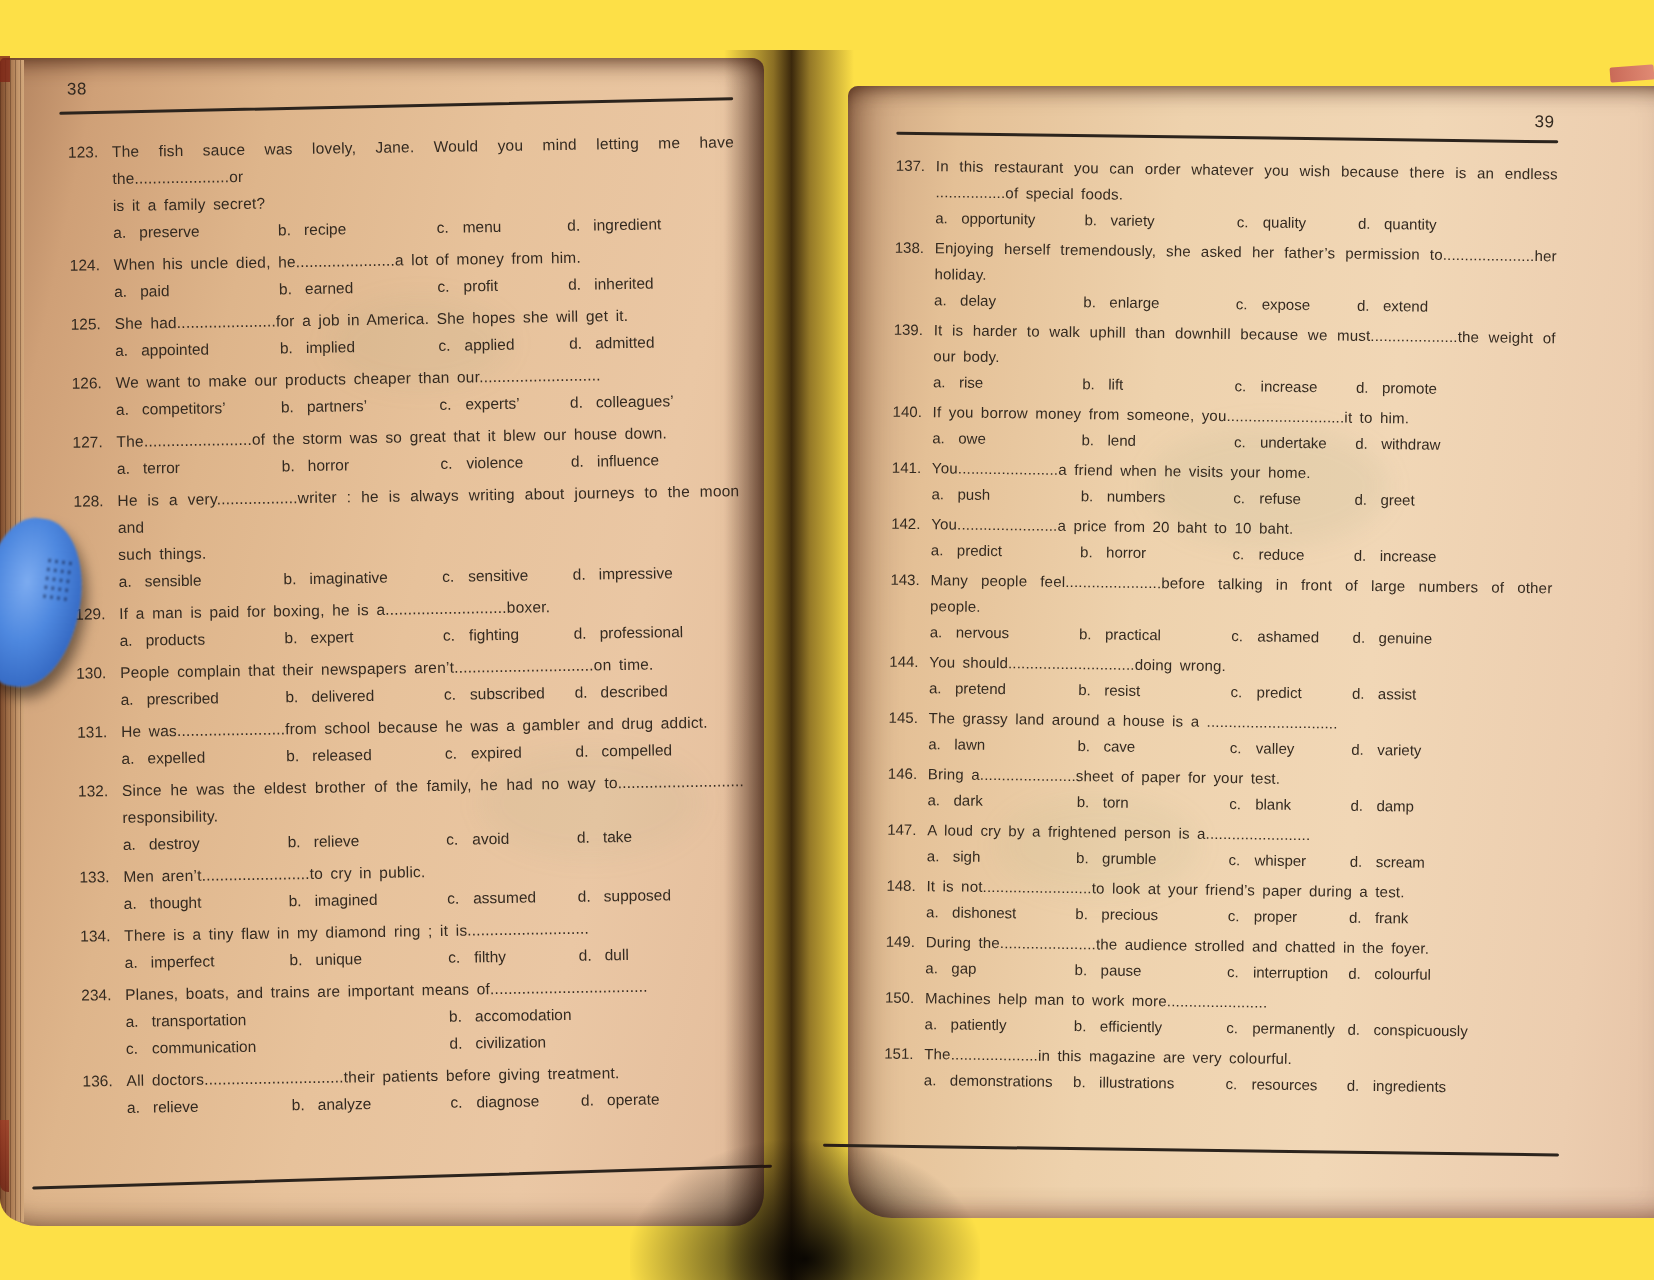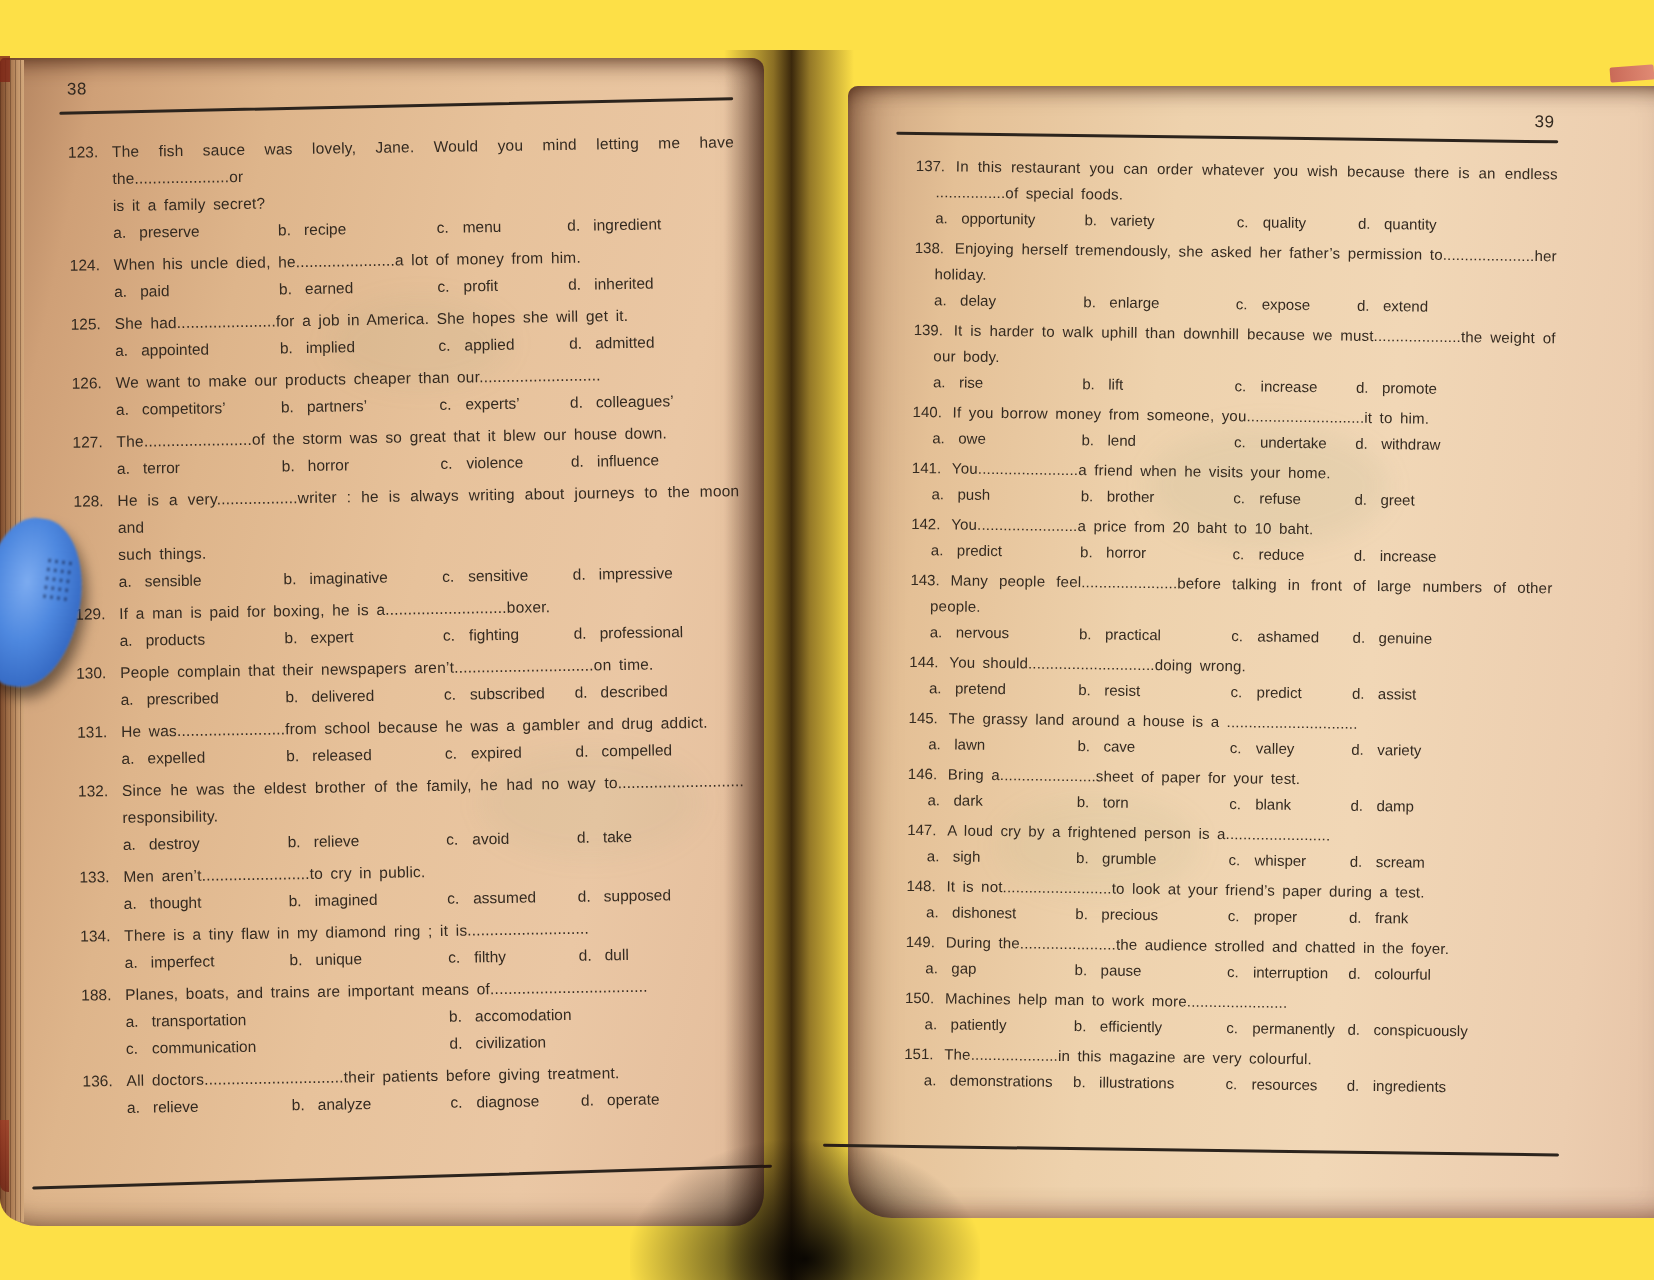--- a/index.html
+++ b/index.html
@@ -62,21 +62,21 @@
   .rule-bot-l{left:20px;right:4px;bottom:46px;transform:rotate(-0.8deg);}
   .rule-bot-r{left:-14px;right:30px;bottom:66px;}
 
   .questions{margin-top:26px;}
   .content-right .questions{margin-top:18px;}
   .q{margin-bottom:5px;}
   .content-right .q{margin-bottom:4px;}
   .l1{display:flex;line-height:27px;}
   .content-right .l1{line-height:26px;}
   .num{width:44px;flex:none;}
-  .content-right .num{width:40px;margin-left:20px;}
+  .content-right .num{width:40px;}
   .txt{flex:1;word-spacing:3px;letter-spacing:.2px;}
   .txt.fill{text-align:justify;text-align-last:justify;}
   .l2{margin-left:44px;line-height:27px;word-spacing:3px;letter-spacing:.2px;}
   .content-right .l2{margin-left:40px;line-height:26px;}
   .opts{display:grid;grid-template-columns:26.5% 25.5% 21% 27%;margin-left:44px;line-height:27px;}
   .content-right .opts{grid-template-columns:24% 24.5% 19.5% 32%;margin-left:40px;line-height:26px;}
   .opts.two-col{grid-template-columns:52% 48%;}
   .opt{white-space:nowrap;word-spacing:2px;}
   .opt .k{display:inline-block;min-width:26px;}
 </style>
@@ -257,21 +257,21 @@
             <div class="opts">
               <span class="opt"><span class="k">a.</span><span>imperfect</span></span>
               <span class="opt"><span class="k">b.</span><span>unique</span></span>
               <span class="opt"><span class="k">c.</span><span>filthy</span></span>
               <span class="opt"><span class="k">d.</span><span>dull</span></span>
             </div>
           </div>
 
           <div class="q">
             <div class="l1">
-              <span class="num">188.</span>
+              <span class="num">234.</span>
               <span class="txt">Planes, boats, and trains are important means of...................................</span>
             </div>
 
             <div class="opts two-col">
               <span class="opt"><span class="k">a.</span><span>transportation</span></span>
               <span class="opt"><span class="k">b.</span><span>accomodation</span></span>
               <span class="opt"><span class="k">c.</span><span>communication</span></span>
               <span class="opt"><span class="k">d.</span><span>civilization</span></span>
             </div>
           </div>
@@ -361,21 +361,21 @@
           </div>
 
           <div class="q">
             <div class="l1">
               <span class="num">141.</span>
               <span class="txt">You.......................a friend when he visits your home.</span>
             </div>
 
             <div class="opts">
               <span class="opt"><span class="k">a.</span><span>push</span></span>
-              <span class="opt"><span class="k">b.</span><span>brother</span></span>
+              <span class="opt"><span class="k">b.</span><span>numbers</span></span>
               <span class="opt"><span class="k">c.</span><span>refuse</span></span>
               <span class="opt"><span class="k">d.</span><span>greet</span></span>
             </div>
           </div>
 
           <div class="q">
             <div class="l1">
               <span class="num">142.</span>
               <span class="txt">You.......................a price from 20 baht to 10 baht.</span>
             </div>

